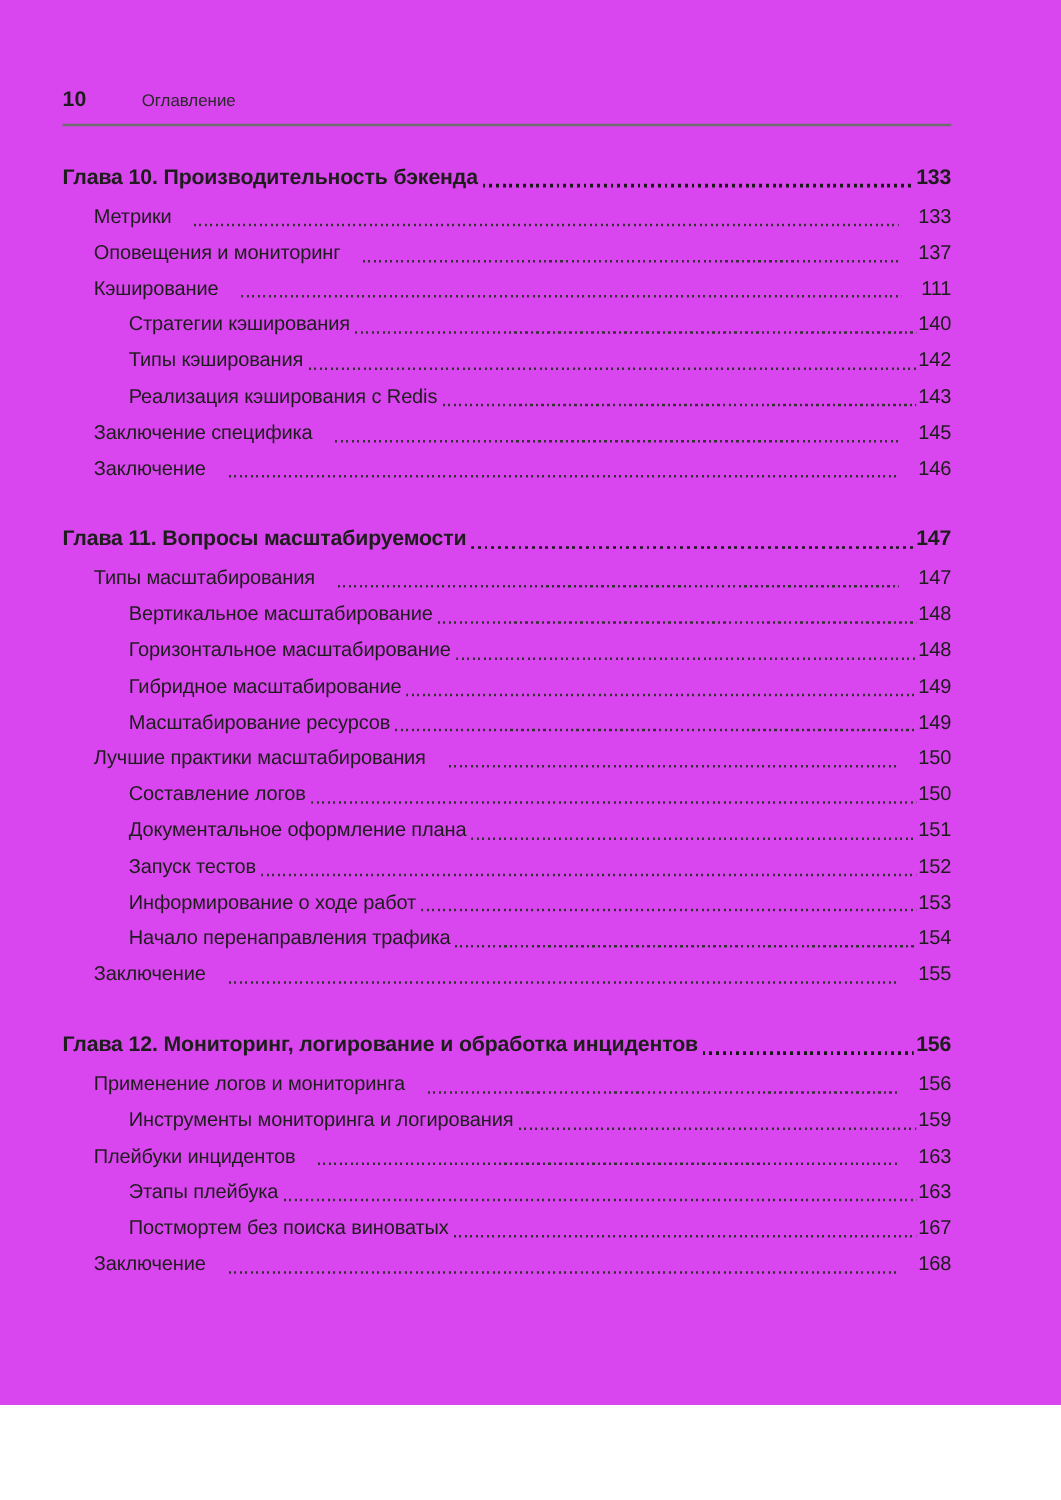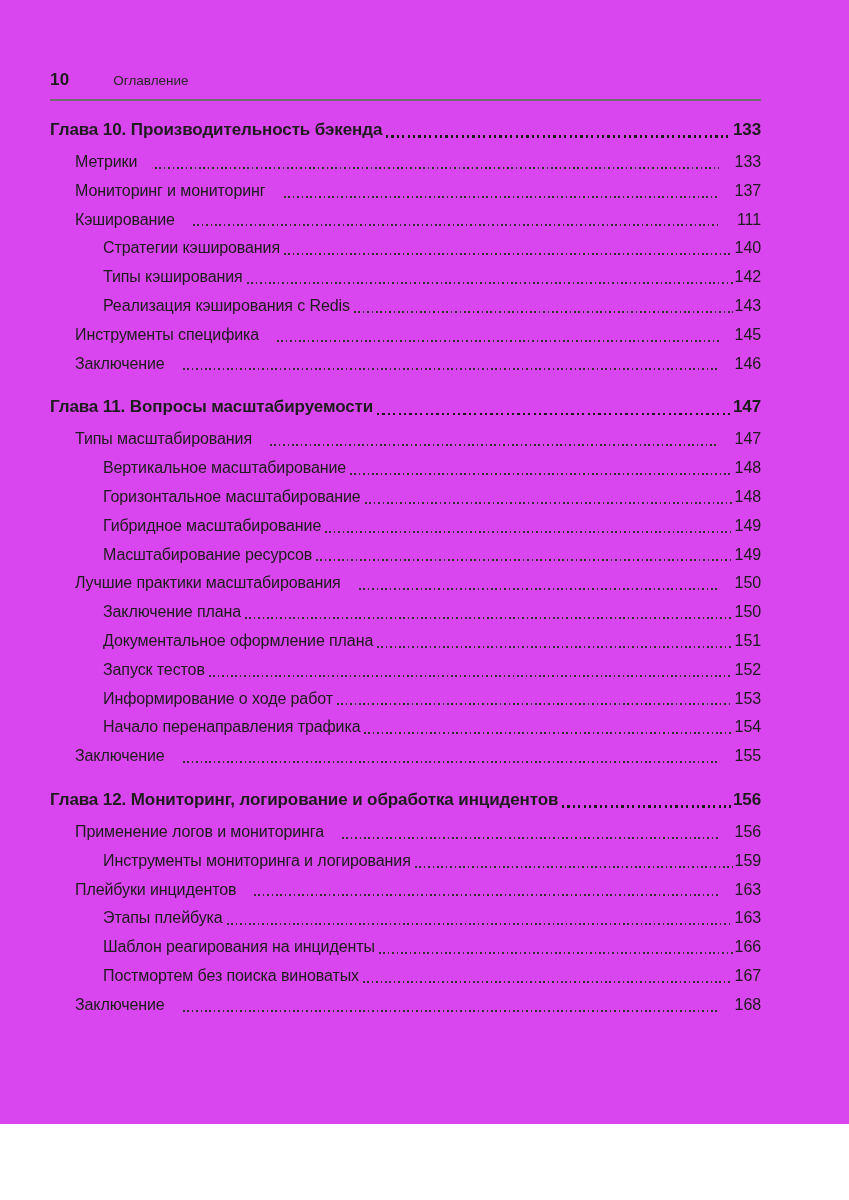--- a/index.html
+++ b/index.html
@@ -29,21 +29,21 @@
     font-size: 17px;
     font-weight: bold;
     letter-spacing: 0.2px;
   }
   .page-header .title {
     font-size: 13.5px;
     margin-left: 44px;
     color: #2a2829;
   }
   
-  .section { margin-top: 13px; }
+  .section { margin-top: 25px; }
   .section.first { }
 
   .heading-row {
     display: flex;
     align-items: flex-end;
     font-size: 17px;
     font-weight: bold;
     line-height: 32px;
     margin-bottom: 2px;
     letter-spacing: -0.1px;
@@ -95,21 +95,21 @@
       <span class="pagenum">133</span>
     </div>
 
   <div class="row level-1">
     <span class="entry-label">Метрики</span>
     <span class="dots"></span>
     <span class="pagenum">133</span>
   </div>
 
   <div class="row level-1">
-    <span class="entry-label">Мониторинг и мониторинг</span>
+    <span class="entry-label">Оповещения и мониторинг</span>
     <span class="dots"></span>
     <span class="pagenum">137</span>
   </div>
 
   <div class="row level-1">
     <span class="entry-label">Кэширование</span>
     <span class="dots"></span>
     <span class="pagenum">111</span>
   </div>
 
@@ -125,21 +125,21 @@
     <span class="pagenum">142</span>
   </div>
 
   <div class="row level-2">
     <span class="entry-label">Реализация кэширования с Redis</span>
     <span class="dots"></span>
     <span class="pagenum">143</span>
   </div>
 
   <div class="row level-1">
-    <span class="entry-label">Инструменты специфика</span>
+    <span class="entry-label">Заключение специфика</span>
     <span class="dots"></span>
     <span class="pagenum">145</span>
   </div>
 
   <div class="row level-1">
     <span class="entry-label">Заключение</span>
     <span class="dots"></span>
     <span class="pagenum">146</span>
   </div>
 </div>
@@ -181,21 +181,21 @@
     <span class="pagenum">149</span>
   </div>
 
   <div class="row level-1">
     <span class="entry-label">Лучшие практики масштабирования</span>
     <span class="dots"></span>
     <span class="pagenum">150</span>
   </div>
 
   <div class="row level-2">
-    <span class="entry-label">Заключение плана</span>
+    <span class="entry-label">Составление логов</span>
     <span class="dots"></span>
     <span class="pagenum">150</span>
   </div>
 
   <div class="row level-2">
     <span class="entry-label">Документальное оформление плана</span>
     <span class="dots"></span>
     <span class="pagenum">151</span>
   </div>
 
@@ -250,25 +250,20 @@
     <span class="dots"></span>
     <span class="pagenum">163</span>
   </div>
 
   <div class="row level-2">
     <span class="entry-label">Этапы плейбука</span>
     <span class="dots"></span>
     <span class="pagenum">163</span>
   </div>
 
-  <div class="row level-2">
-    <span class="entry-label">Шаблон реагирования на инциденты</span>
-    <span class="dots"></span>
-    <span class="pagenum">166</span>
-  </div>
 
   <div class="row level-2">
     <span class="entry-label">Постмортем без поиска виноватых</span>
     <span class="dots"></span>
     <span class="pagenum">167</span>
   </div>
 
   <div class="row level-1">
     <span class="entry-label">Заключение</span>
     <span class="dots"></span>

